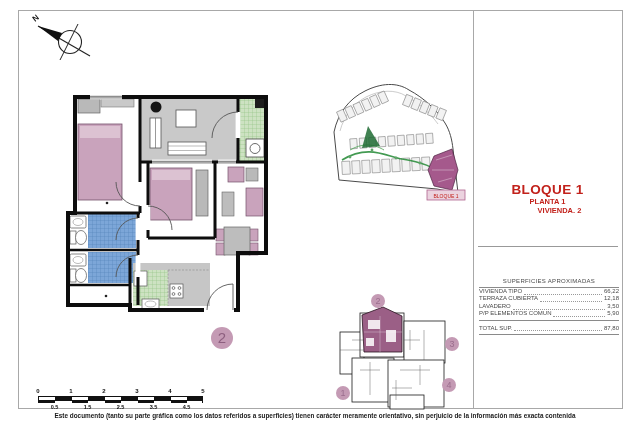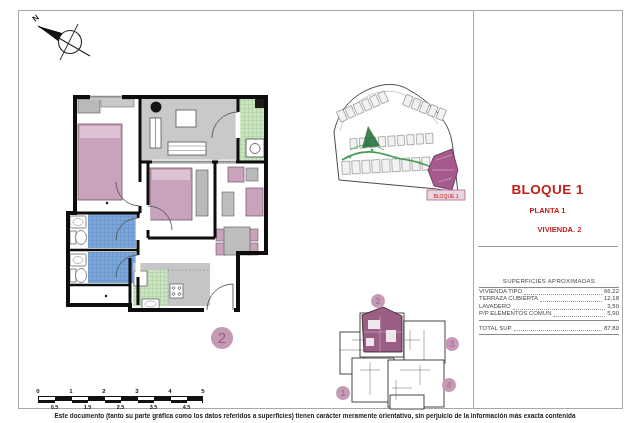--- a/index.html
+++ b/index.html
@@ -5,22 +5,22 @@
   html,body{margin:0;padding:0;background:#fff;}
   .page{position:relative;width:630px;height:423px;background:#fff;overflow:hidden;
         font-family:"Liberation Sans",sans-serif;color:#222;}
   .abs{position:absolute;}
   .frame{left:18px;top:10px;width:603px;height:397px;border:1px solid #a8a8a8;}
   .vdivider{left:473px;top:10px;width:1px;height:399px;background:#a8a8a8;}
   svg{font-family:"Liberation Sans",sans-serif;}
   
   .titleblock{left:473px;top:182px;width:149px;text-align:center;}
   .tb-block{font-size:13.5px;font-weight:bold;letter-spacing:.4px;color:#c2211b;}
-  .tb-floor{margin-top:9px;font-size:7.5px;font-weight:bold;color:#c2211b;}
-  .tb-unit{margin-top:10px;font-size:7.5px;font-weight:bold;color:#c2211b;padding-left:24px;}
+  .tb-floor{font-size:7.5px;font-weight:bold;color:#c2211b;}
+  .tb-unit{margin-top:0;font-size:7.5px;font-weight:bold;color:#c2211b;padding-left:24px;}
   .sepline{left:478px;top:246px;width:140px;height:1px;background:#999;}
   .areas{left:479px;top:268px;width:140px;font-size:6px;color:#4a4a4a;}
   .areas-header{text-align:center;letter-spacing:.3px;margin-top:10px;}
   .hl{height:1px;background:#8a8a8a;margin-top:2.5px;}
   .arow{display:flex;align-items:flex-end;margin-top:1.6px;line-height:5.8px;}
   .arow .leader{flex:1;border-bottom:1px dotted #999;margin:0 2px;height:4px;}
   .arow.total{margin-top:5px;margin-bottom:3px;}
   
   .footer{left:0;top:412px;width:630px;text-align:center;font-size:6.4px;font-weight:bold;color:#1a1a1a;}
   

